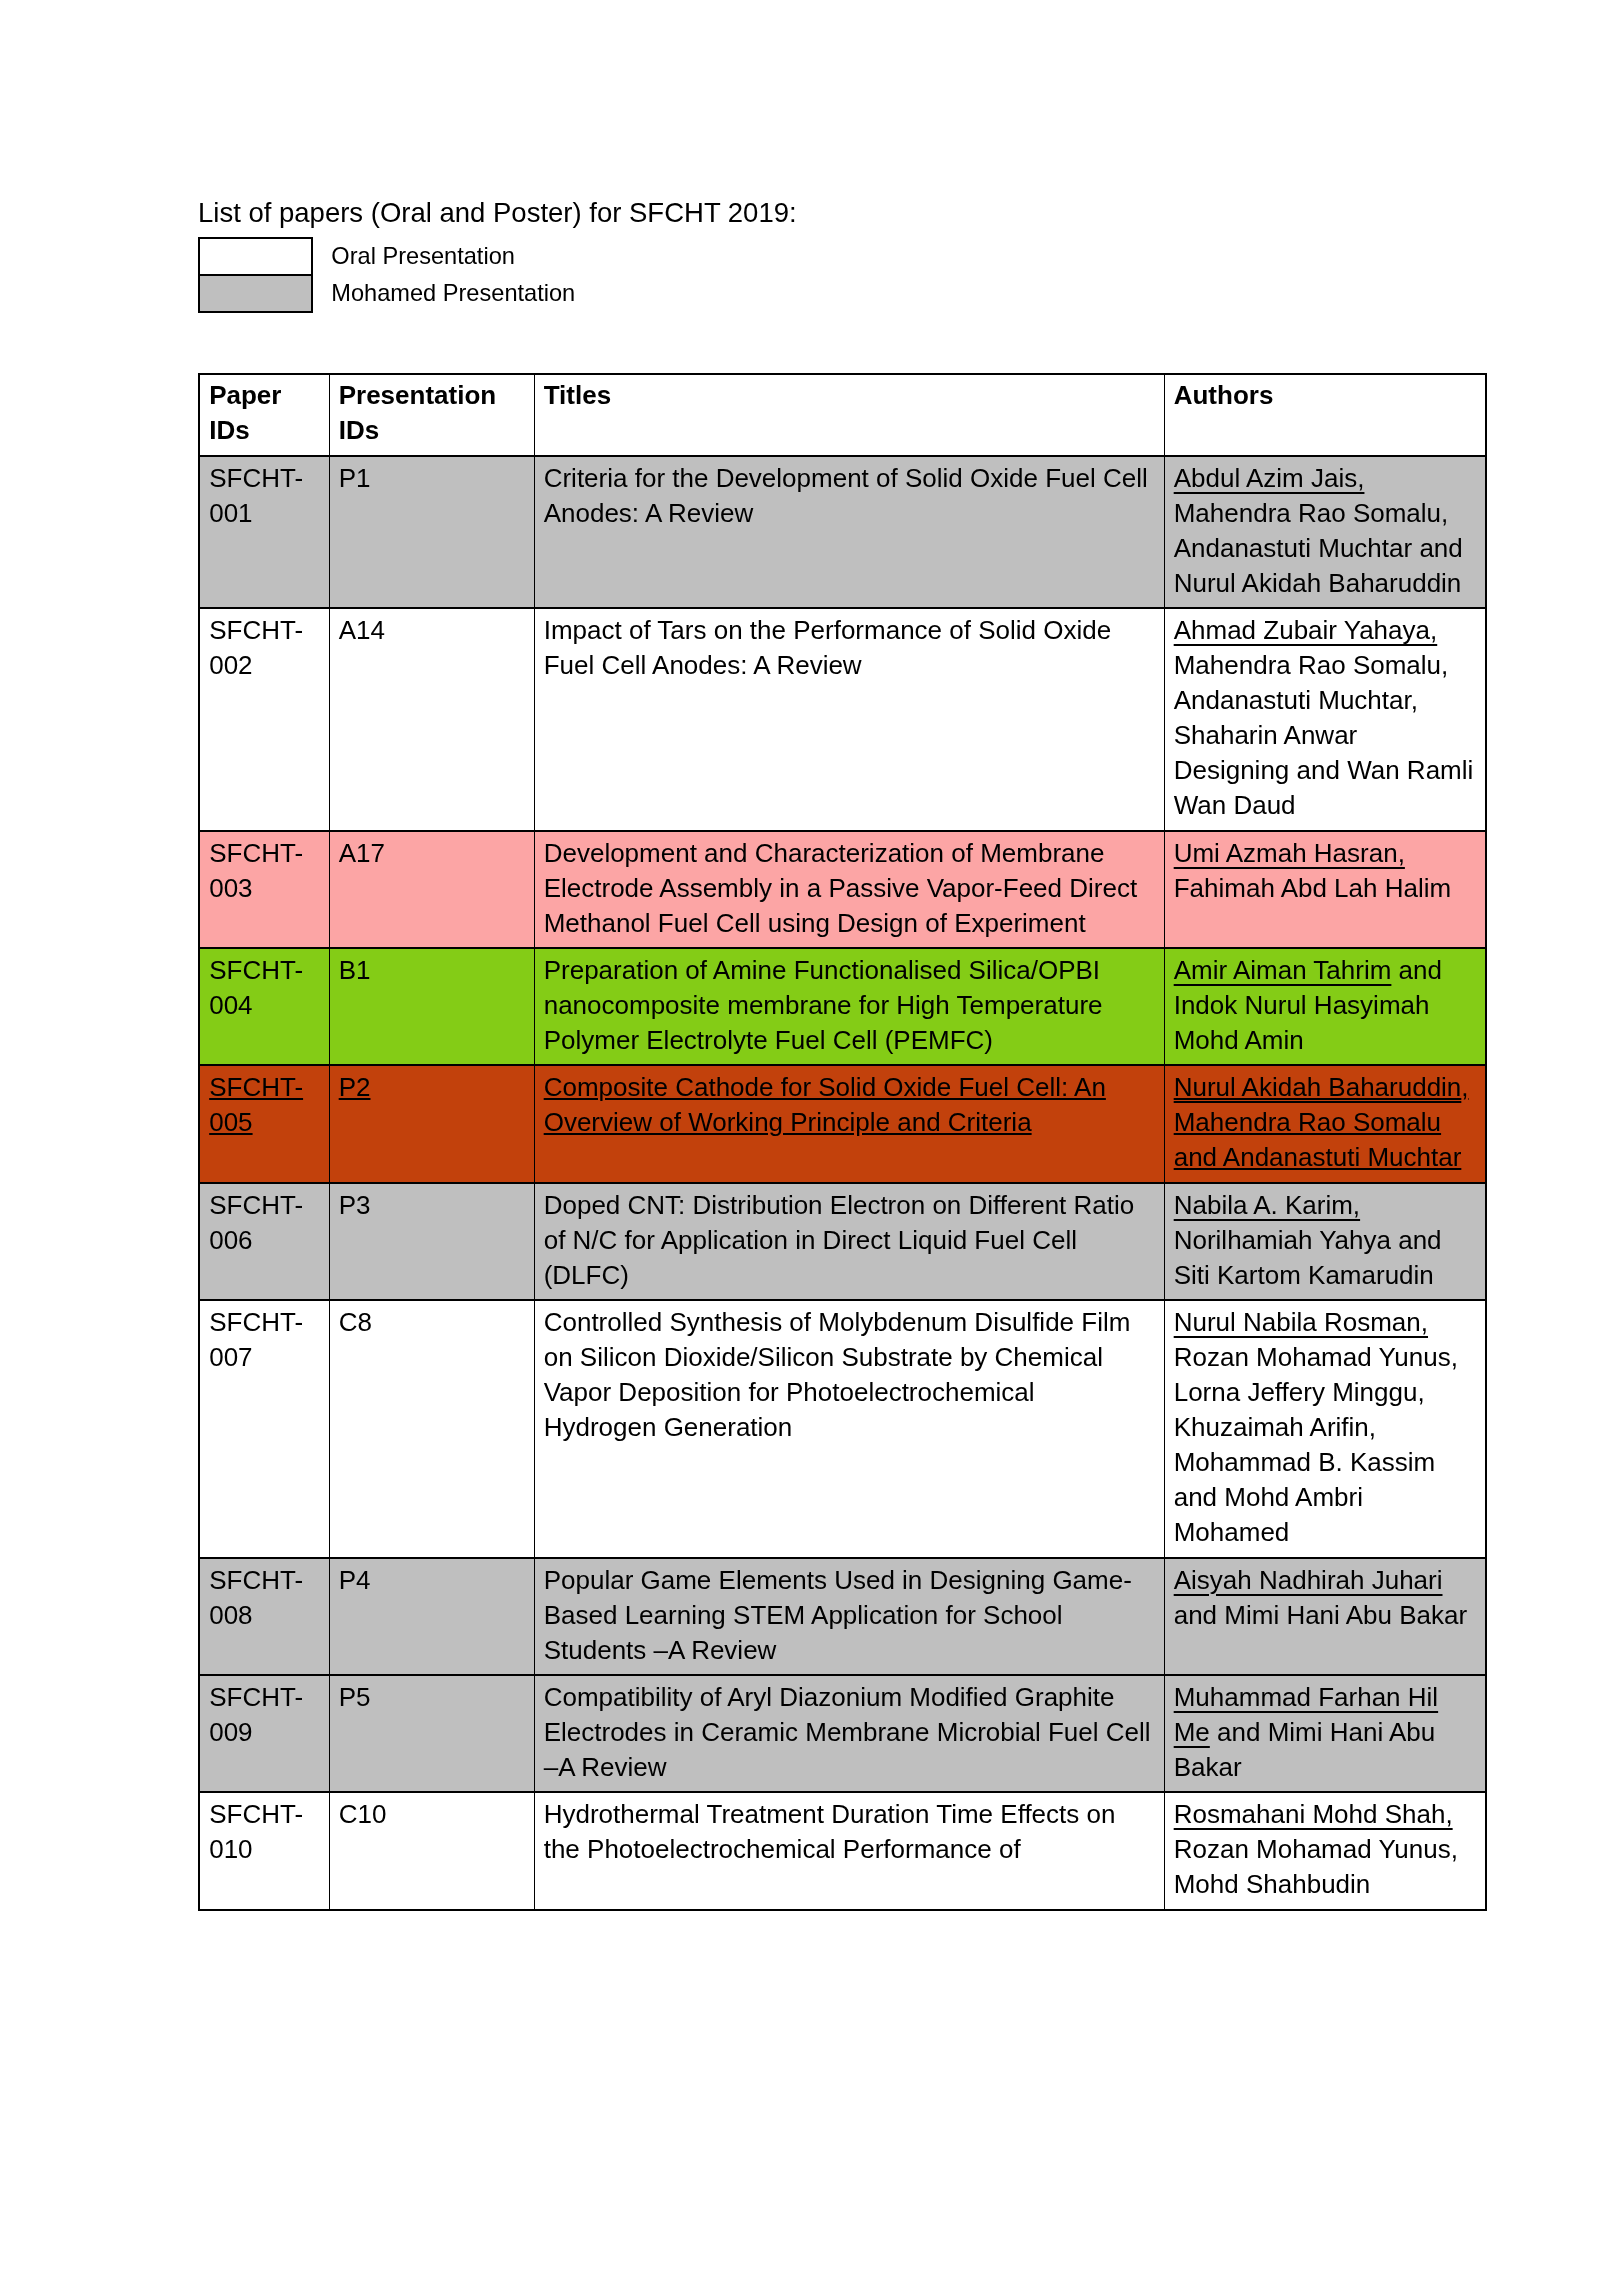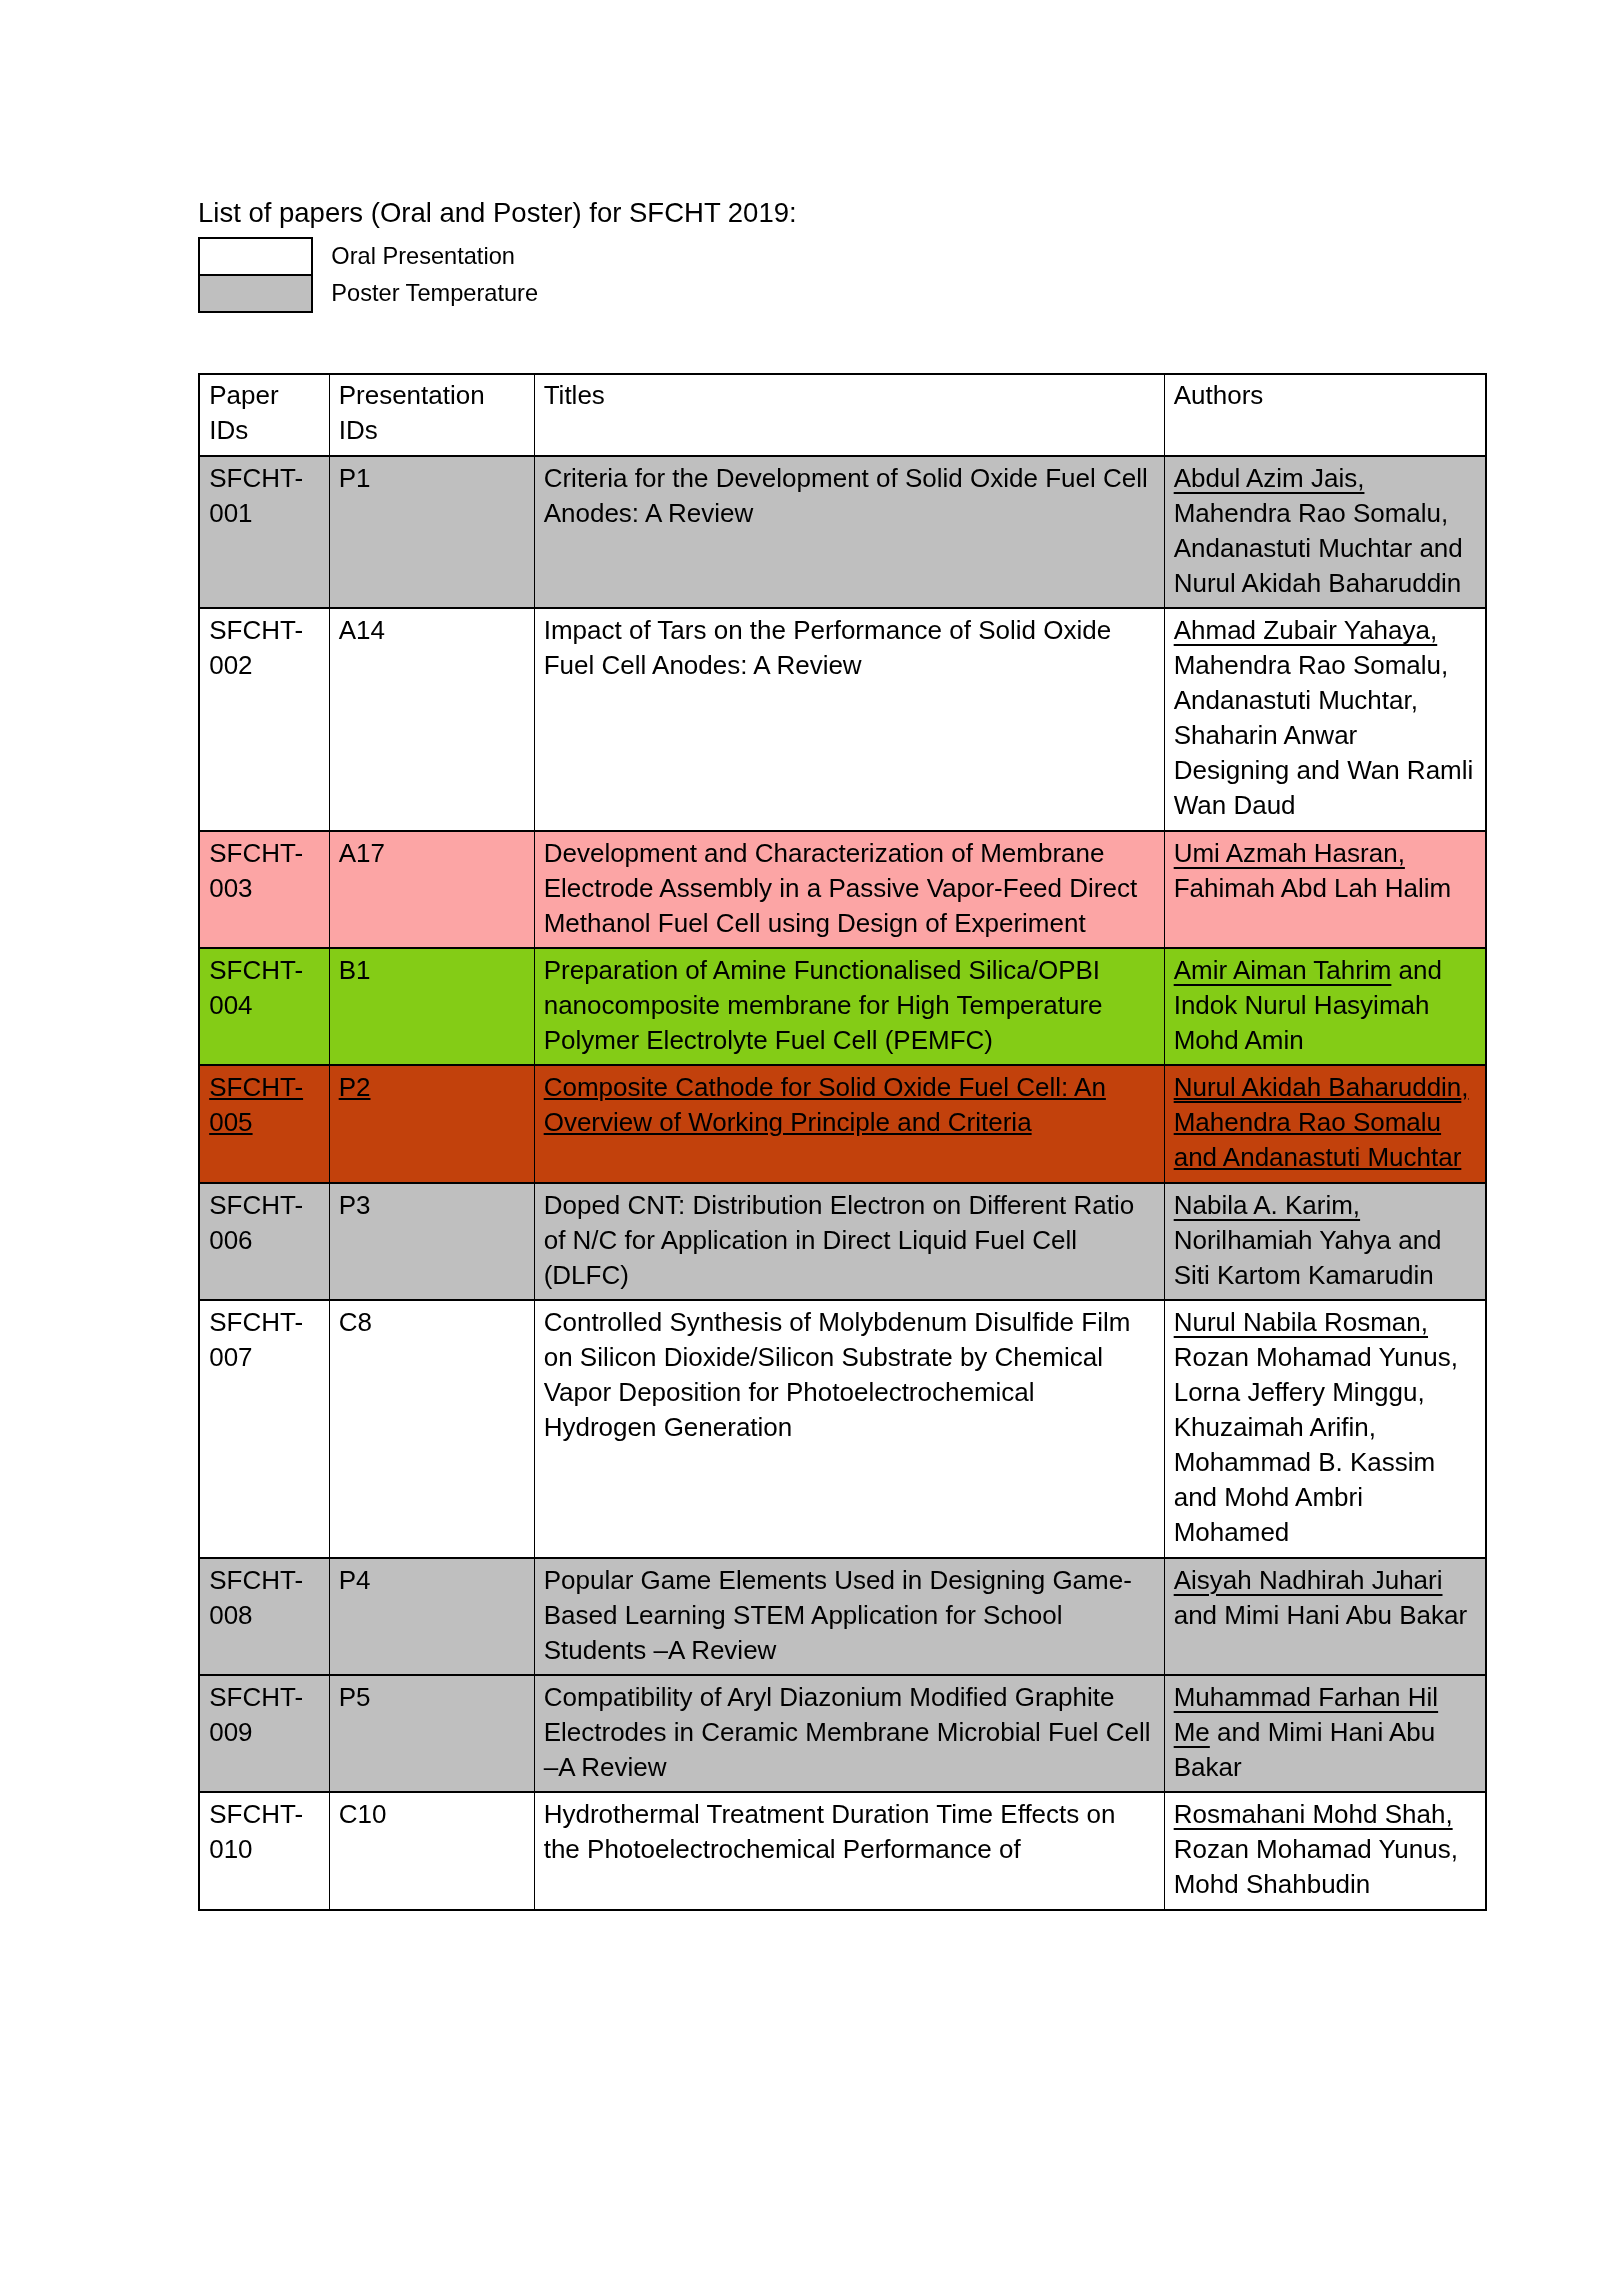--- a/index.html
+++ b/index.html
@@ -59,21 +59,21 @@
     border-bottom-width: 2px;
     vertical-align: top;
     text-align: left;
     padding: 3.9px 9.2px 6.5px 9.2px;
     font-size: 26px;
     line-height: 35px;
     font-weight: normal;
     word-wrap: break-word;
     background: transparent;
   }
-  th { font-weight: normal; }
+  th { font-weight: bold; }
   .underline {
     text-decoration: underline;
     text-decoration-thickness: 2px;
     text-underline-offset: 4.6px;
   }
 </style>
 </head>
 <body>
 
 <div class="content">
@@ -81,21 +81,21 @@
   <div class="heading">List of papers (Oral and Poster) for SFCHT 2019:</div>
 
 
   <div class="legend">
     <div class="legend-item">
       <div class="swatch" style="background: rgb(255, 255, 255);"></div>
       <span class="legend-label">Oral Presentation</span>
     </div>
     <div class="legend-item">
       <div class="swatch" style="background: rgb(191, 191, 191);"></div>
-      <span class="legend-label">Poster Temperature</span>
+      <span class="legend-label">Mohamed Presentation</span>
     </div>
   </div>
 
   <table class="papers">
     <colgroup>
       <col class="col-paper">
       <col class="col-pres">
       <col class="col-title">
       <col class="col-authors">
     </colgroup>

